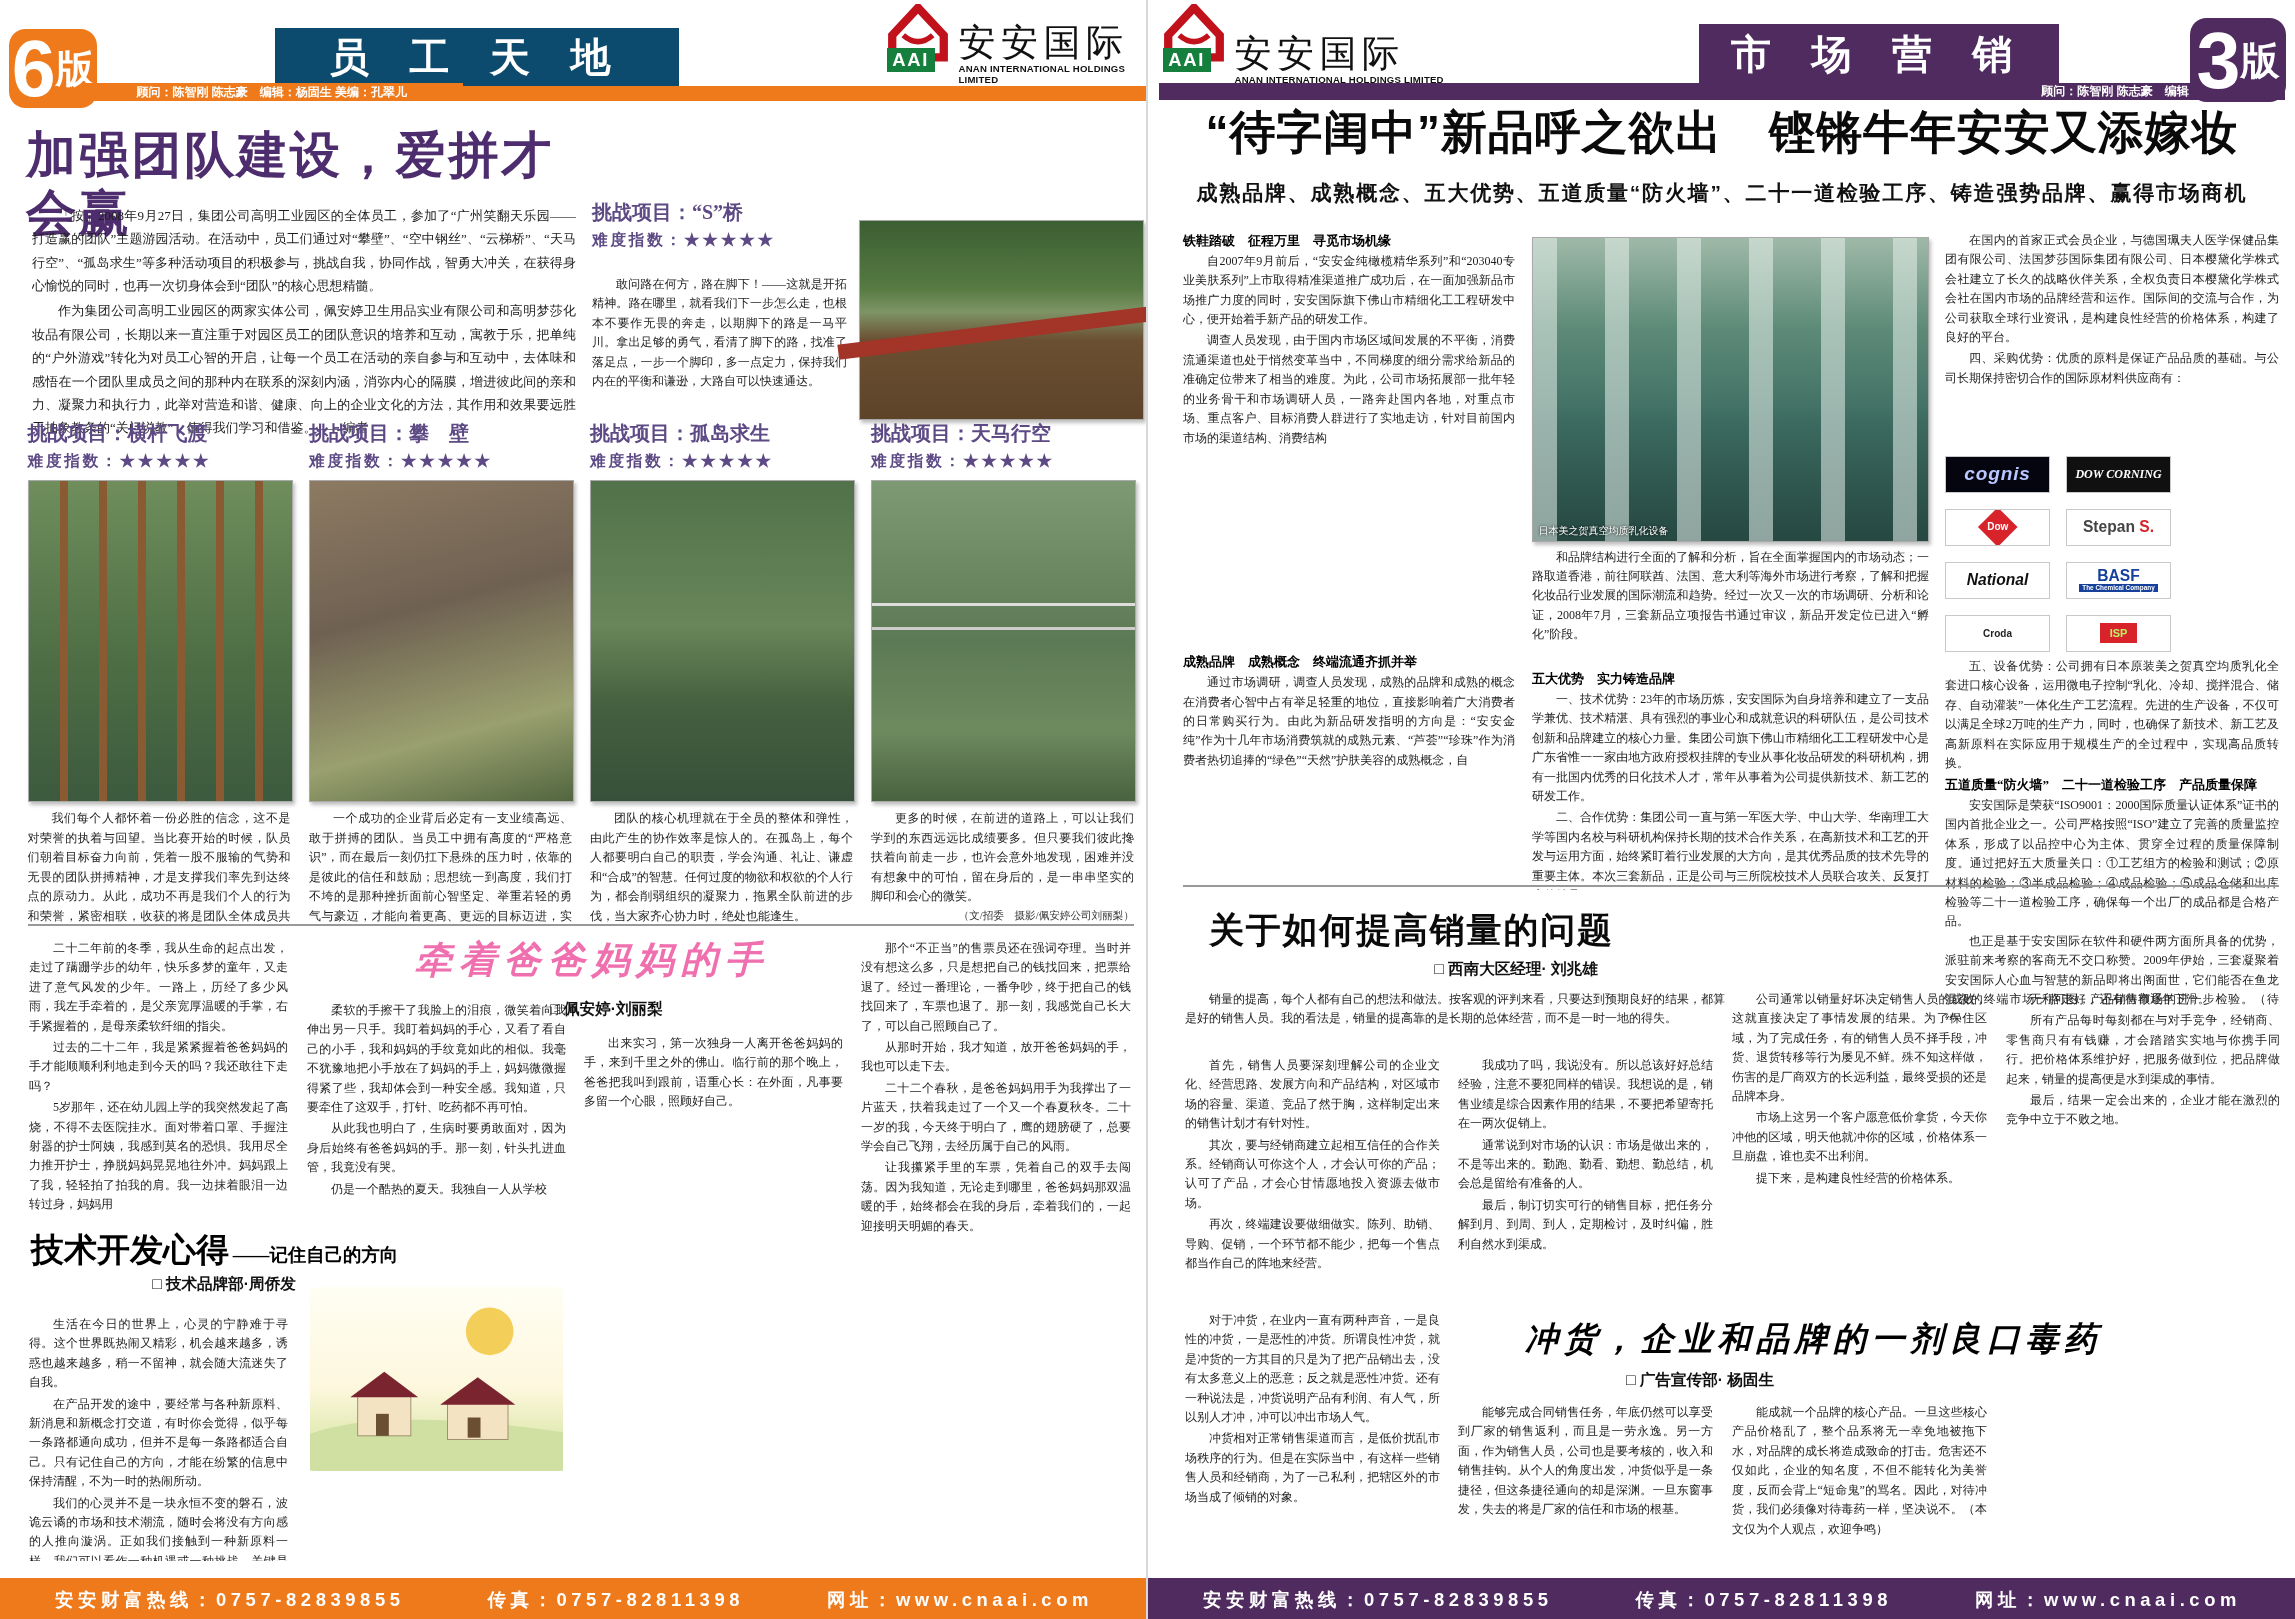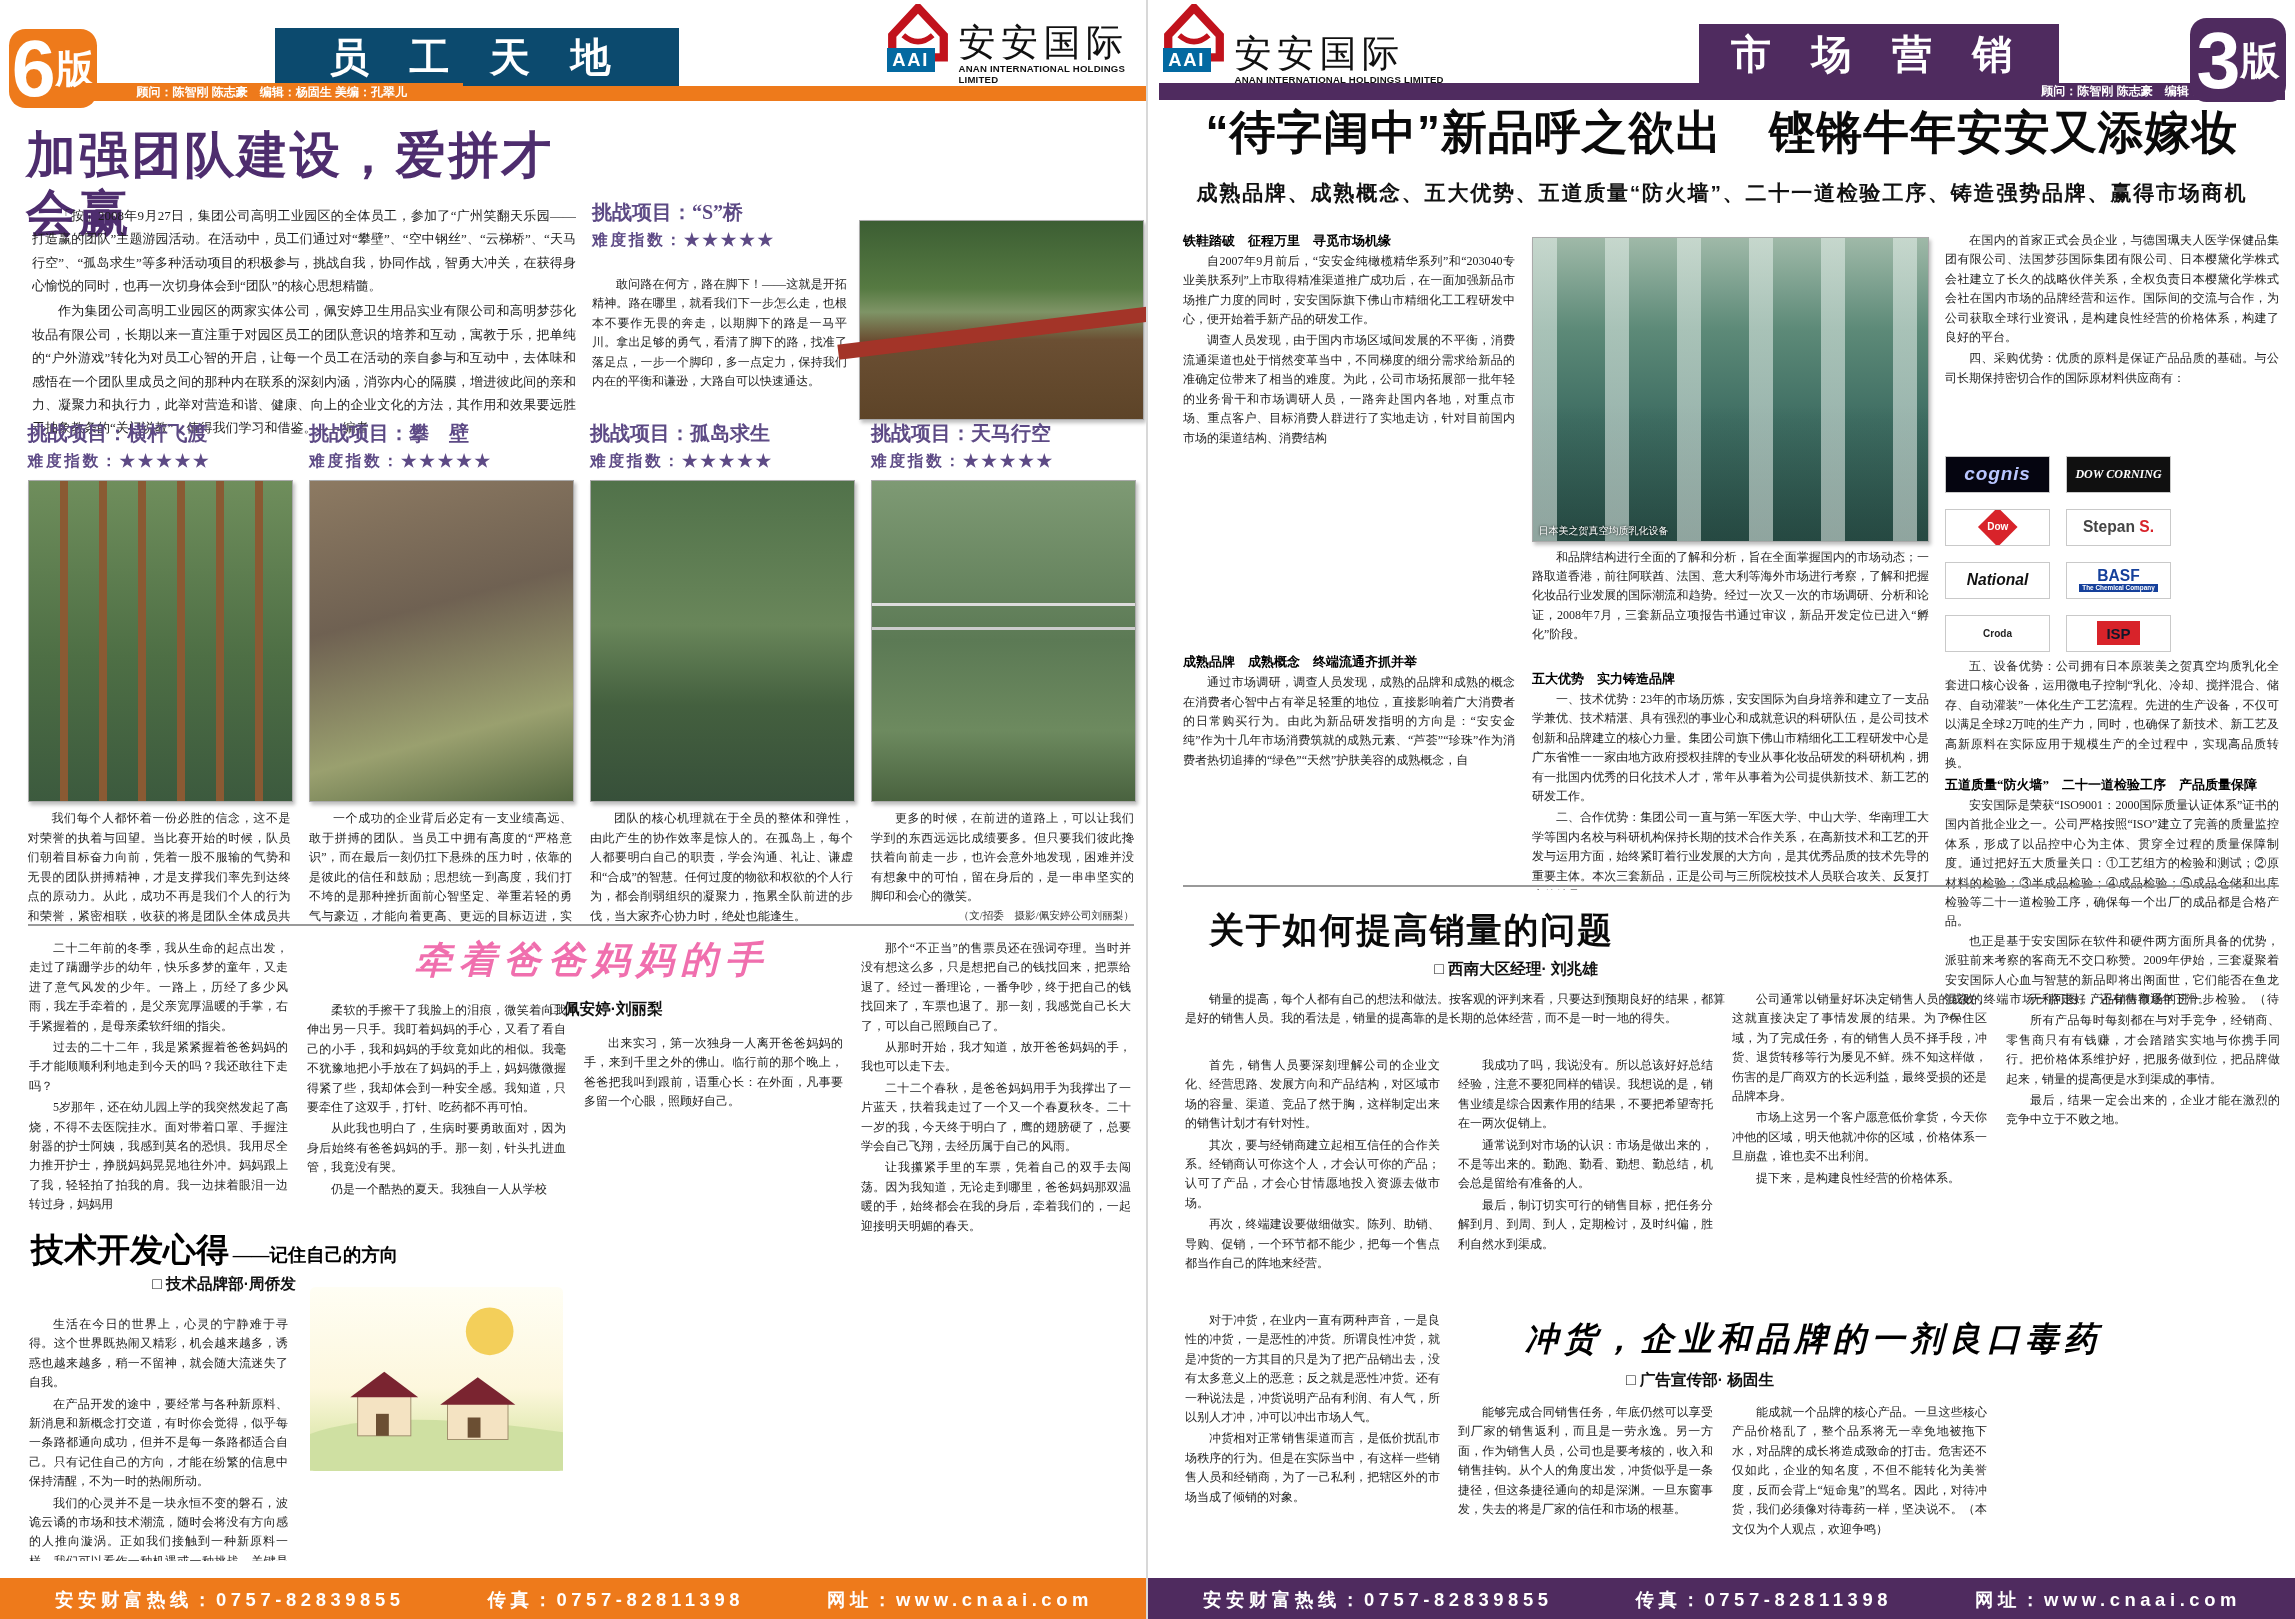--- a/index.html
+++ b/index.html
@@ -28,21 +28,21 @@
   .banner-right{background:#4f2b5f;}
   .staffline{color:#fff;font:bold 12px/18.4px "Liberation Sans",sans-serif;padding:0 7.3px;white-space:nowrap;text-align:center;}
   .strip-orange{background:#ee7a1b;}
   .strip-purple{background:#4f2b5f;}
 
   
   .aai{display:flex;align-items:flex-end;gap:5.5px;}
   .aai .mark{position:relative;width:70px;height:81px;}
   .aai .txt .cn{font-size:37px;letter-spacing:5.5px;color:#111;font-family:"Liberation Sans",sans-serif;line-height:1.05;}
   .aai .txt .en{font:bold 9.6px "Liberation Sans",sans-serif;color:#111;letter-spacing:0.2px;}
-  .aai .abbr{position:absolute;left:3.7px;bottom:13px;background:#0369a1;color:#fff;
+  .aai .abbr{position:absolute;left:3.7px;bottom:13px;background:#15803d;color:#fff;
              font:bold 18.4px/24px "Liberation Sans",sans-serif;padding:0 5.5px;letter-spacing:1.8px;}
 
   
   .headline-left{font:bold 50px/1.15 "Liberation Serif",serif;color:#4e2d6e;letter-spacing:2.8px;}
   .intro{font:13px/1.8 "Liberation Serif",serif;}
   .chal-title{font:bold 20px/1.2 "Liberation Serif",serif;color:#5d4a85;}
   .chal-stars{font:bold 15.6px/1.2 "Liberation Serif",serif;color:#5d4a85;letter-spacing:2.8px;margin-top:7.3px;}
   .photo{border:0.9px solid #aaa;box-shadow:1.8px 2.8px 3.7px rgba(0,0,0,.25);}
   .ph-sbridge{background:linear-gradient(180deg,#3c5e33 0%,#567a42 34%,#7e9466 46%,#6b4f33 60%,#5d4428 100%);position:relative;}
   .ph-sbridge:after{content:"";position:absolute;left:-8%;top:52%;width:120%;height:14.7px;background:#a33428;transform:rotate(-7deg);}
@@ -78,21 +78,21 @@
   .lg-cognis{background:#050510;color:#b9c6ff;font-style:italic;font-size:19px;letter-spacing:0.9px;}
   .lg-dowcorning{background:#101010;color:#fff;font:bold italic 12px "Liberation Serif",serif;}
   .lg-dow .dia{width:27.5px;height:27.5px;background:#d8232a;transform:rotate(45deg);display:flex;align-items:center;justify-content:center;}
   .lg-dow .dia b{transform:rotate(-45deg);color:#fff;font-size:10px;}
   .lg-stepan{color:#444;font-size:15.6px;}
   .lg-stepan i{color:#d8232a;font-style:normal;}
   .lg-national{font-style:italic;font-size:15.6px;color:#111;}
   .lg-basf{flex-direction:column;color:#15409b;font-size:15.6px;line-height:1;}
   .lg-basf small{font-size:6.4px;background:#15409b;color:#fff;padding:0.9px 3.7px;margin-top:0.9px;}
   .lg-croda{font-size:10px;color:#222;}
-  .lg-isp span{background:#d8232a;color:#0f172a;padding:3.7px 9.2px;font-size:15px;}
+  .lg-isp span{background:#d8232a;color:#bef264;padding:3.7px 9.2px;font-size:11px;}
   .sales-title{font:900 35px/1.1 "Liberation Sans",sans-serif;color:#0a0a0a;letter-spacing:1.8px;white-space:nowrap;}
   .brush-title{font:bold italic 33px/1.1 "DejaVu Serif",serif;color:#000;letter-spacing:5.5px;white-space:nowrap;}
 
   
   .footer{position:absolute;left:0;bottom:0;width:1148px;height:42px;display:flex;align-items:center;
           justify-content:space-between;padding:0 55px;box-sizing:border-box;color:#fff;
           font:bold 18.4px "Liberation Sans",sans-serif;letter-spacing:4.6px;white-space:nowrap;}
 </style>
 </head>
 <body>

